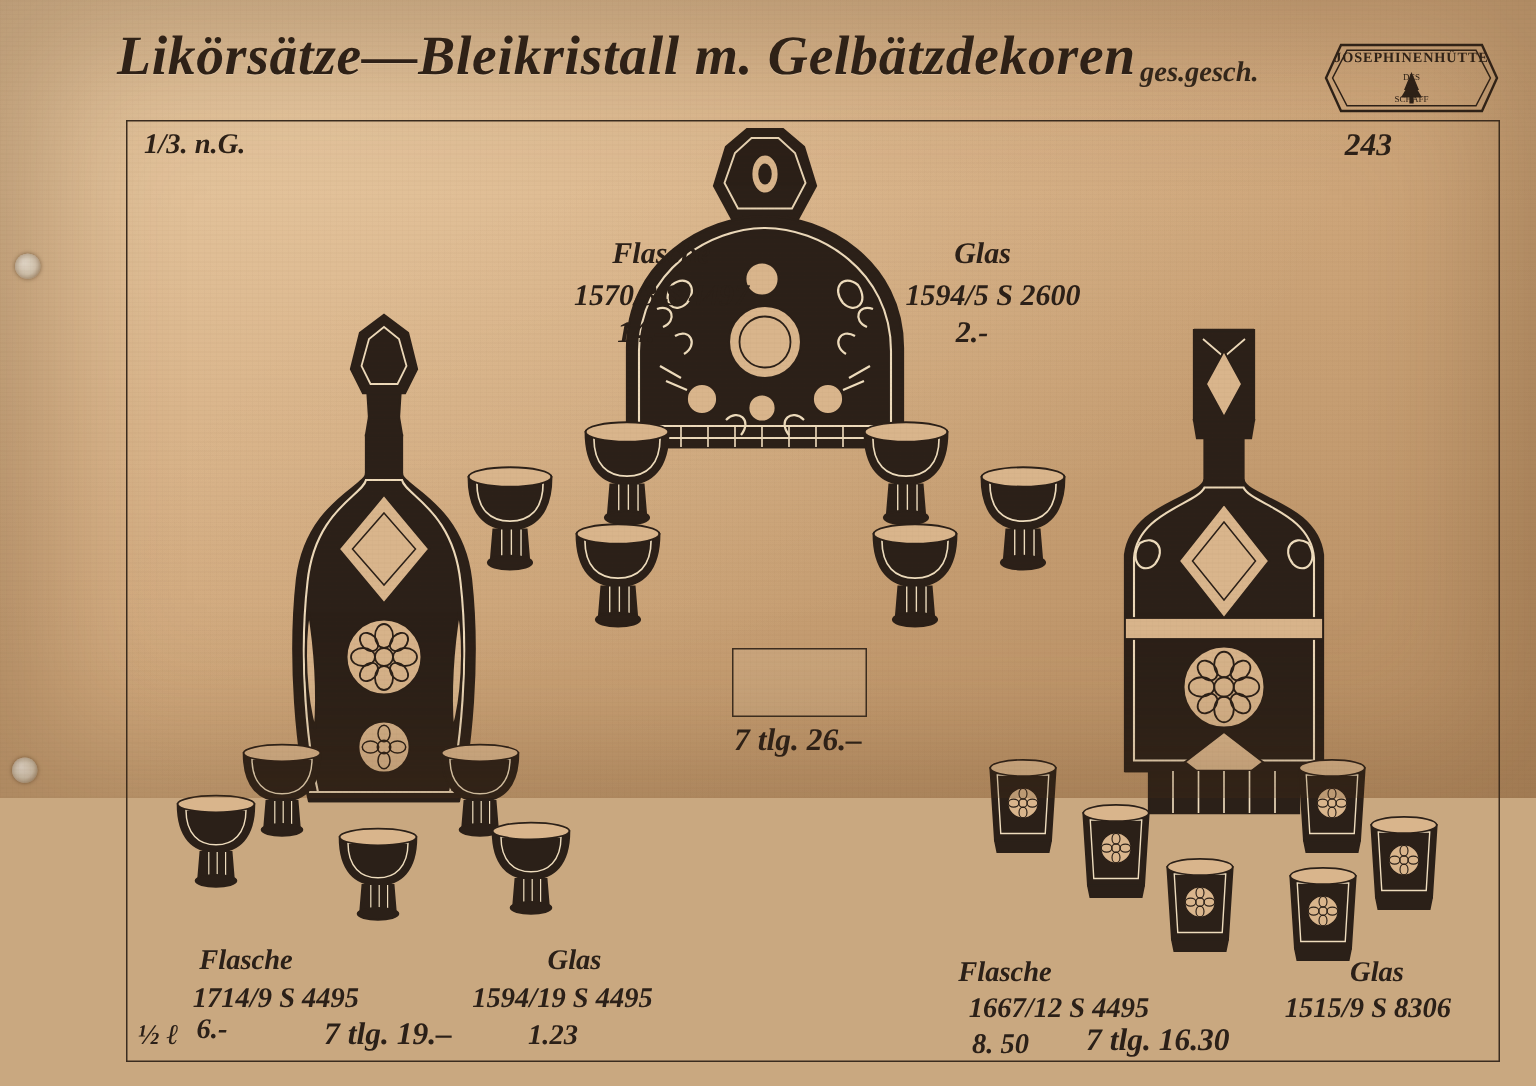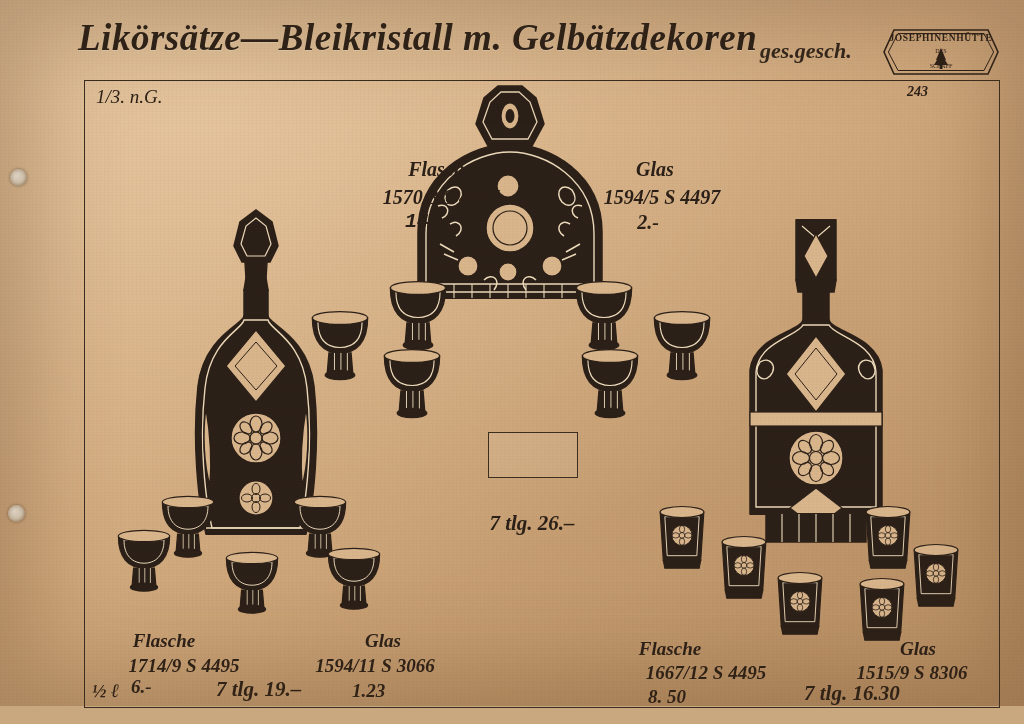--- a/index.html
+++ b/index.html
@@ -9,21 +9,21 @@
   }
   body {
     width: 1024px;
     height: 724px;
     overflow: hidden;
     font-family: "Liberation Serif", serif;
   }
   #page {
     position: relative;
     width: 1024px;
-    height: 706px;
+    height: 532px;
     background:
       radial-gradient(ellipse at 20% 15%, rgba(255,235,200,0.35), rgba(0,0,0,0) 60%),
       radial-gradient(ellipse at 85% 80%, rgba(120,80,40,0.18), rgba(0,0,0,0) 65%),
       linear-gradient(160deg, #d9b58c 0%, #d3ab80 35%, #cfa77b 65%, #c79d71 100%);
     box-sizing: border-box;
   }
   
   #grain {
     position: absolute;
     inset: 0;
@@ -71,21 +71,21 @@
     font-style: italic;
     font-weight: 700;
     color: #2b2018;
     text-shadow: 0 1px 0 rgba(255,240,215,.35);
     white-space: nowrap;
   }
   #ges-gesch {
     position: absolute;
     left: 760px;
     top: 38px;
-    font-size: 22px;
+    font-size: 19px;
     font-style: italic;
     font-weight: 700;
     color: #31261c;
     white-space: nowrap;
   }
 
   
   #logo {
     position: absolute;
     right: 22px;
@@ -104,28 +104,28 @@
     height: 628px;
     border: 1.6px solid #3a2c20;
     box-sizing: border-box;
   }
   #code-left {
     position: absolute;
     left: 96px;
     top: 86px;
     font-size: 19px;
     font-style: italic;
-    font-weight: 400;
+    font-weight: 700;
     color: #2c2118;
   }
   #plate-no {
     position: absolute;
     right: 96px;
     top: 84px;
-    font-size: 14px;
+    font-size: 21px;
     font-style: italic;
     font-weight: 700;
     color: #2c2118;
   }
 
   
   .cap {
     position: absolute;
     font-family: "Liberation Serif", serif;
     font-style: italic;
@@ -302,28 +302,28 @@
               <path d="M-6 38 L-6 62 M1 38 L1 62 M8 38 L8 62"></path>
             </g>
           <ellipse cx="0" cy="62" rx="16" ry="5" fill="#2b2018" stroke="#2b2018"></ellipse>
         </g>
       </g>
     </svg>
   </div>
 
   <div class="cap s20 center" style="left:441px; top:158px;">Flasche</div>
   <div class="cap s20 center" style="left:441px; top:186px;">1570/3 S 4497</div>
-  <div class="cap s20 center" style="left:429px; top:211px;font-family:Liberation Mono, monospace;">14.–</div>
+  <div class="cap s20 center" style="left:429px; top:211px;">14.–</div>
 
   <div class="cap s20 center" style="left:655px; top:158px;">Glas</div>
-  <div class="cap s20 center" style="left:662px; top:186px;">1594/5 S 4497</div>
+  <div class="cap s20 center" style="left:662px; top:186px;">1594/5 S 2600</div>
   <div class="cap s20 center" style="left:648px; top:211px;">2.-</div>
 
   <div id="blank-box"></div>
-  <div class="cap s21 center" style="left:532px; top:512px;">7 tlg. 26.–</div>
+  <div class="cap s21 center" style="left:532px; top:482px;">7 tlg. 26.–</div>
 
   <div class="illu" id="illu-left" style="left:96px; top:206px;">
     <svg width="300" height="420" viewBox="0 0 300 420">
       <g stroke="#2b2018" stroke-width="1.5" fill="none">
 
         <g transform="translate(160,0)">
           <path d="M-22 40 L-16 16 L0 4 L16 16 L22 40 L14 56 L-14 56 Z" fill="#2b2018"></path>
           <path d="M-15 38 L-10 20 L0 12 L10 20 L15 38 L9 50 L-9 50 Z" fill="none" stroke="#edd9b9" stroke-width="1.2"></path>
           <path d="M-11 56 L11 56 L10 72 L-10 72 Z" fill="#2b2018"></path>
           <path d="M-10 72 L10 72 L12 84 L-12 84 Z" fill="#2b2018"></path>
@@ -423,21 +423,21 @@
       </g>
     </svg>
   </div>
 
   <div class="cap s19 center" style="left:164px; top:630px;">Flasche</div>
   <div class="cap s19 center" style="left:184px; top:655px;">1714/9 S 4495</div>
   <div class="cap s19" style="left:92px; top:680px;">½ ℓ</div>
   <div class="cap s19" style="left:131px; top:676px;">6.-</div>
 
   <div class="cap s19 center" style="left:383px; top:630px;">Glas</div>
-  <div class="cap s19 center" style="left:375px; top:655px;">1594/11 S 3066</div>
+  <div class="cap s19 center" style="left:375px; top:655px;">1594/19 S 4495</div>
   <div class="cap s19" style="left:352px; top:680px;">1.23</div>
 
   <div class="cap s21" style="left:216px; top:678px;">7 tlg. 19.–</div>
 
   <div class="illu" id="illu-right" style="left:636px; top:212px;">
     <svg width="330" height="420" viewBox="0 0 330 420">
       <g stroke="#2b2018" stroke-width="1.5" fill="none">
 
         <g transform="translate(180,0)">
           <path d="M-20 8 L20 8 L20 68 L-20 68 Z" fill="#2b2018"></path>
@@ -574,17 +574,17 @@
   </div>
 
   <div class="cap s19 center" style="left:670px; top:638px;">Flasche</div>
   <div class="cap s19 center" style="left:706px; top:662px;">1667/12 S 4495</div>
   <div class="cap s19" style="left:648px; top:686px;">8. 50</div>
 
   <div class="cap s19 center" style="left:918px; top:638px;">Glas</div>
   <div class="cap s19 center" style="left:912px; top:662px;">1515/9 S 8306</div>
   <div class="cap s19" style="left:896px; top:686px;margin-top:39px;">1.30</div>
 
-  <div class="cap s21" style="left:804px; top:682px;font-style:italic;">7 tlg. 16.30</div>
+  <div class="cap s21" style="left:724px; top:682px;font-style:italic;">7 tlg. 16.30</div>
 
   <div id="grain"></div>
   <div id="vignette"></div>
 </div>
 
 </body></html>

